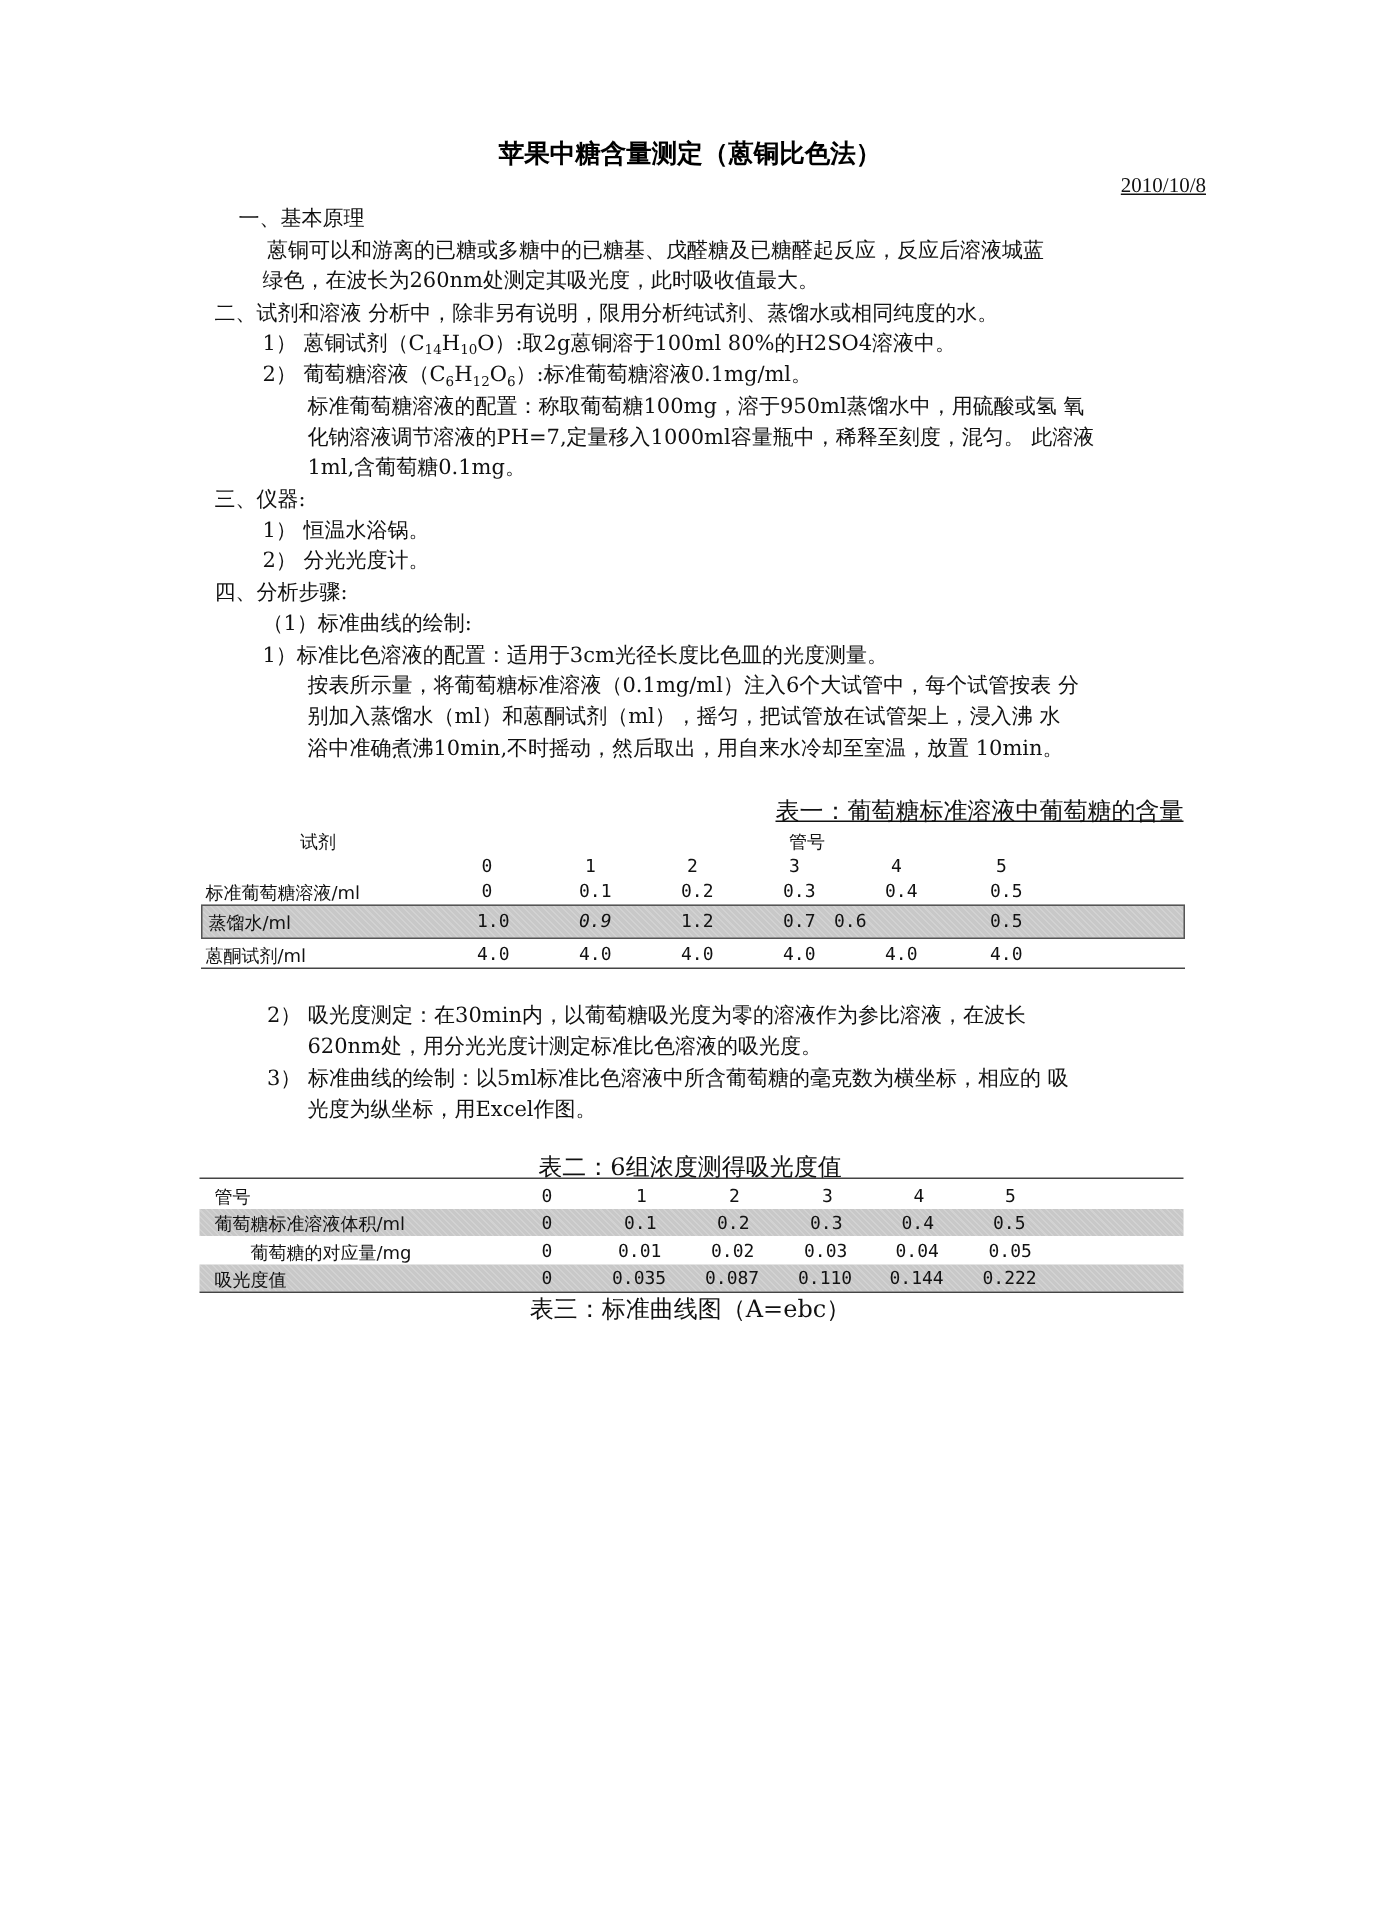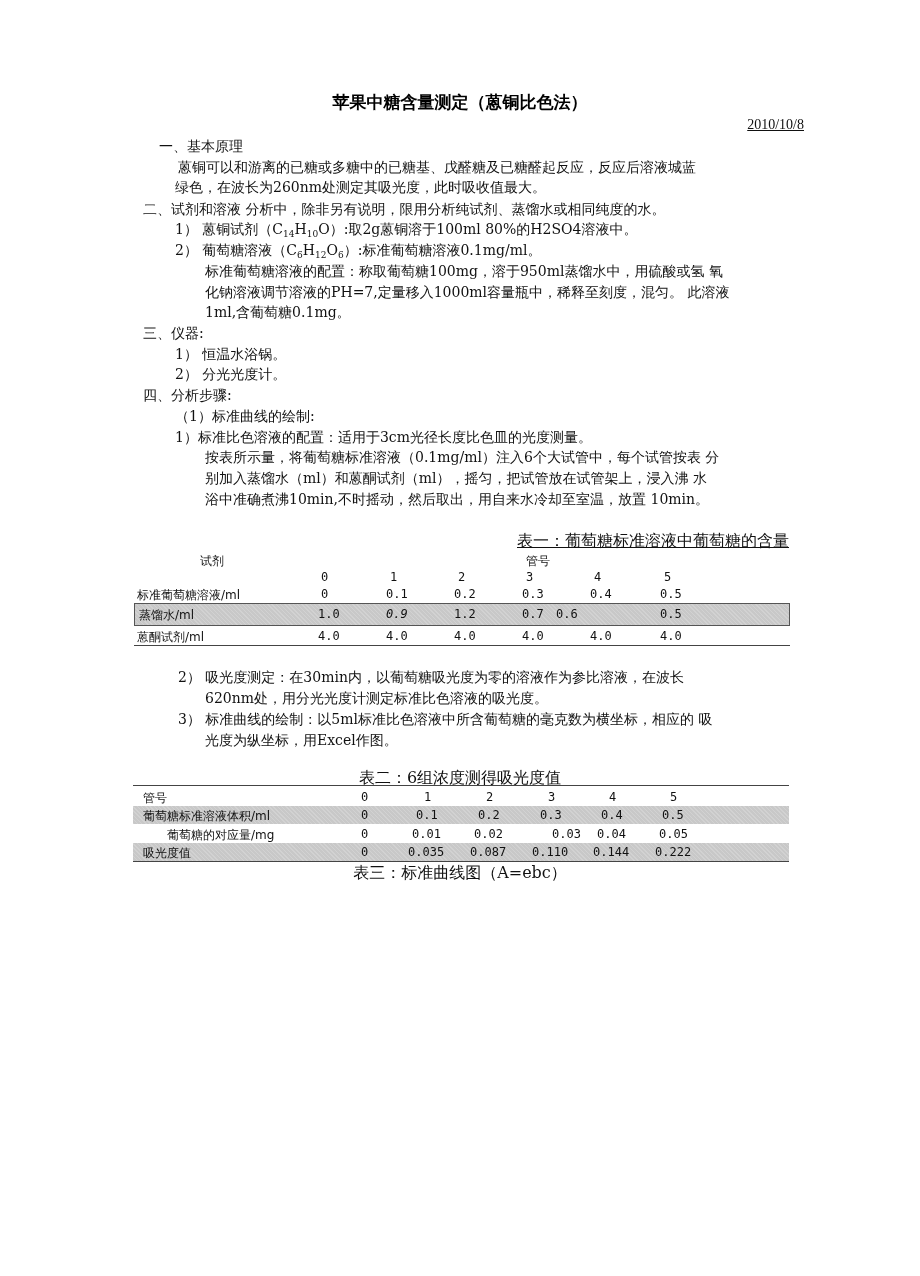--- a/index.html
+++ b/index.html
@@ -126,21 +126,21 @@
     <div class="tbl-cell" style="left:540px;top:808px;">0.3</div>
     <div class="tbl-cell" style="left:601px;top:808px;">0.4</div>
     <div class="tbl-cell" style="left:662px;top:808px;">0.5</div>
   </div>
 
   <div>
     <div class="tbl-cell" style="left:143px;top:827px;font-family:'DejaVu Sans',sans-serif;margin-left:24px;">葡萄糖的对应量/mg</div>
     <div class="tbl-cell" style="left:361px;top:827px;">0</div>
     <div class="tbl-cell" style="left:412px;top:827px;">0.01</div>
     <div class="tbl-cell" style="left:474px;top:827px;">0.02</div>
-    <div class="tbl-cell" style="left:536px;top:827px;margin-left:16px;">0.03</div>
+    <div class="tbl-cell" style="left:536px;top:827px;">0.03</div>
     <div class="tbl-cell" style="left:597px;top:827px;">0.04</div>
     <div class="tbl-cell" style="left:659px;top:827px;">0.05</div>
   </div>
 
   <div class="shade" style="left:133px;top:843px;width:656px;height:18px;"></div>
   <div>
     <div class="tbl-cell" style="left:143px;top:845px;font-family:'DejaVu Sans',sans-serif;">吸光度值</div>
     <div class="tbl-cell" style="left:361px;top:845px;">0</div>
     <div class="tbl-cell" style="left:408px;top:845px;">0.035</div>
     <div class="tbl-cell" style="left:470px;top:845px;">0.087</div>

